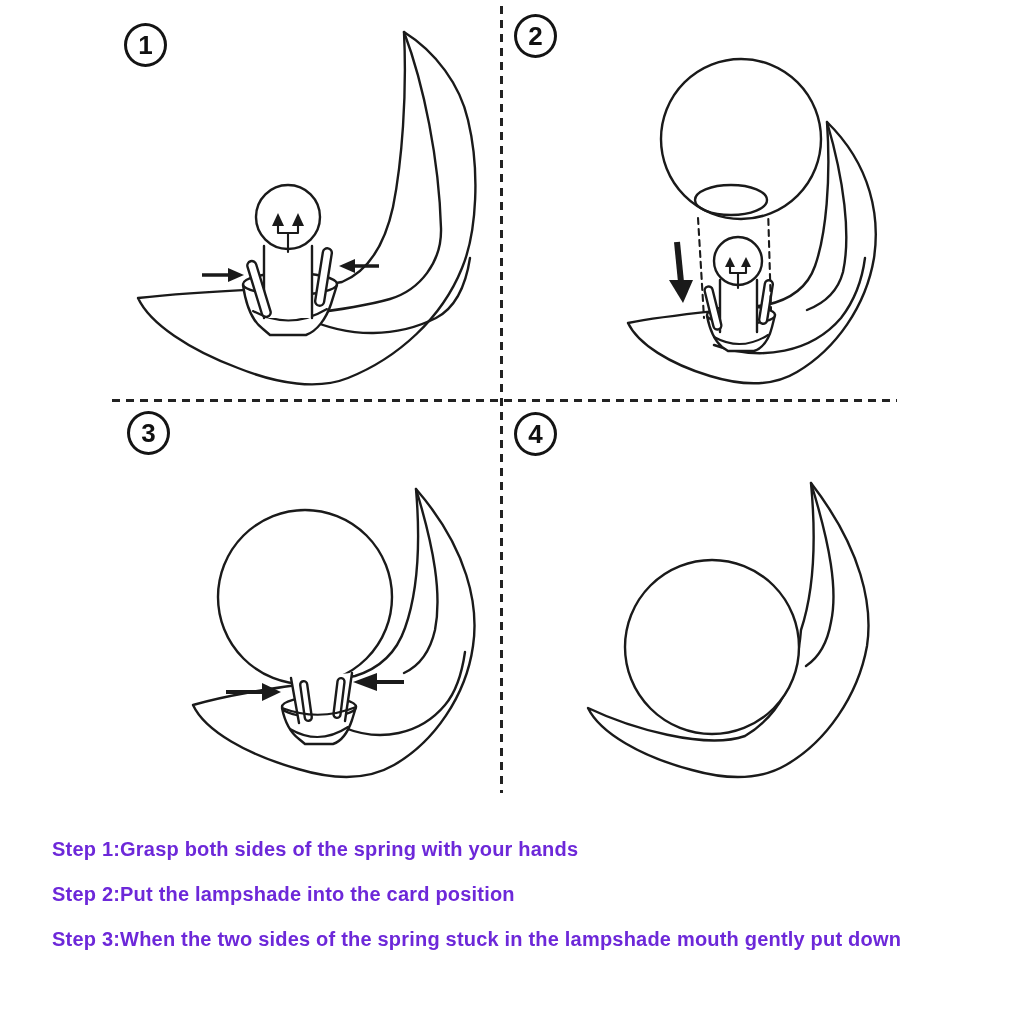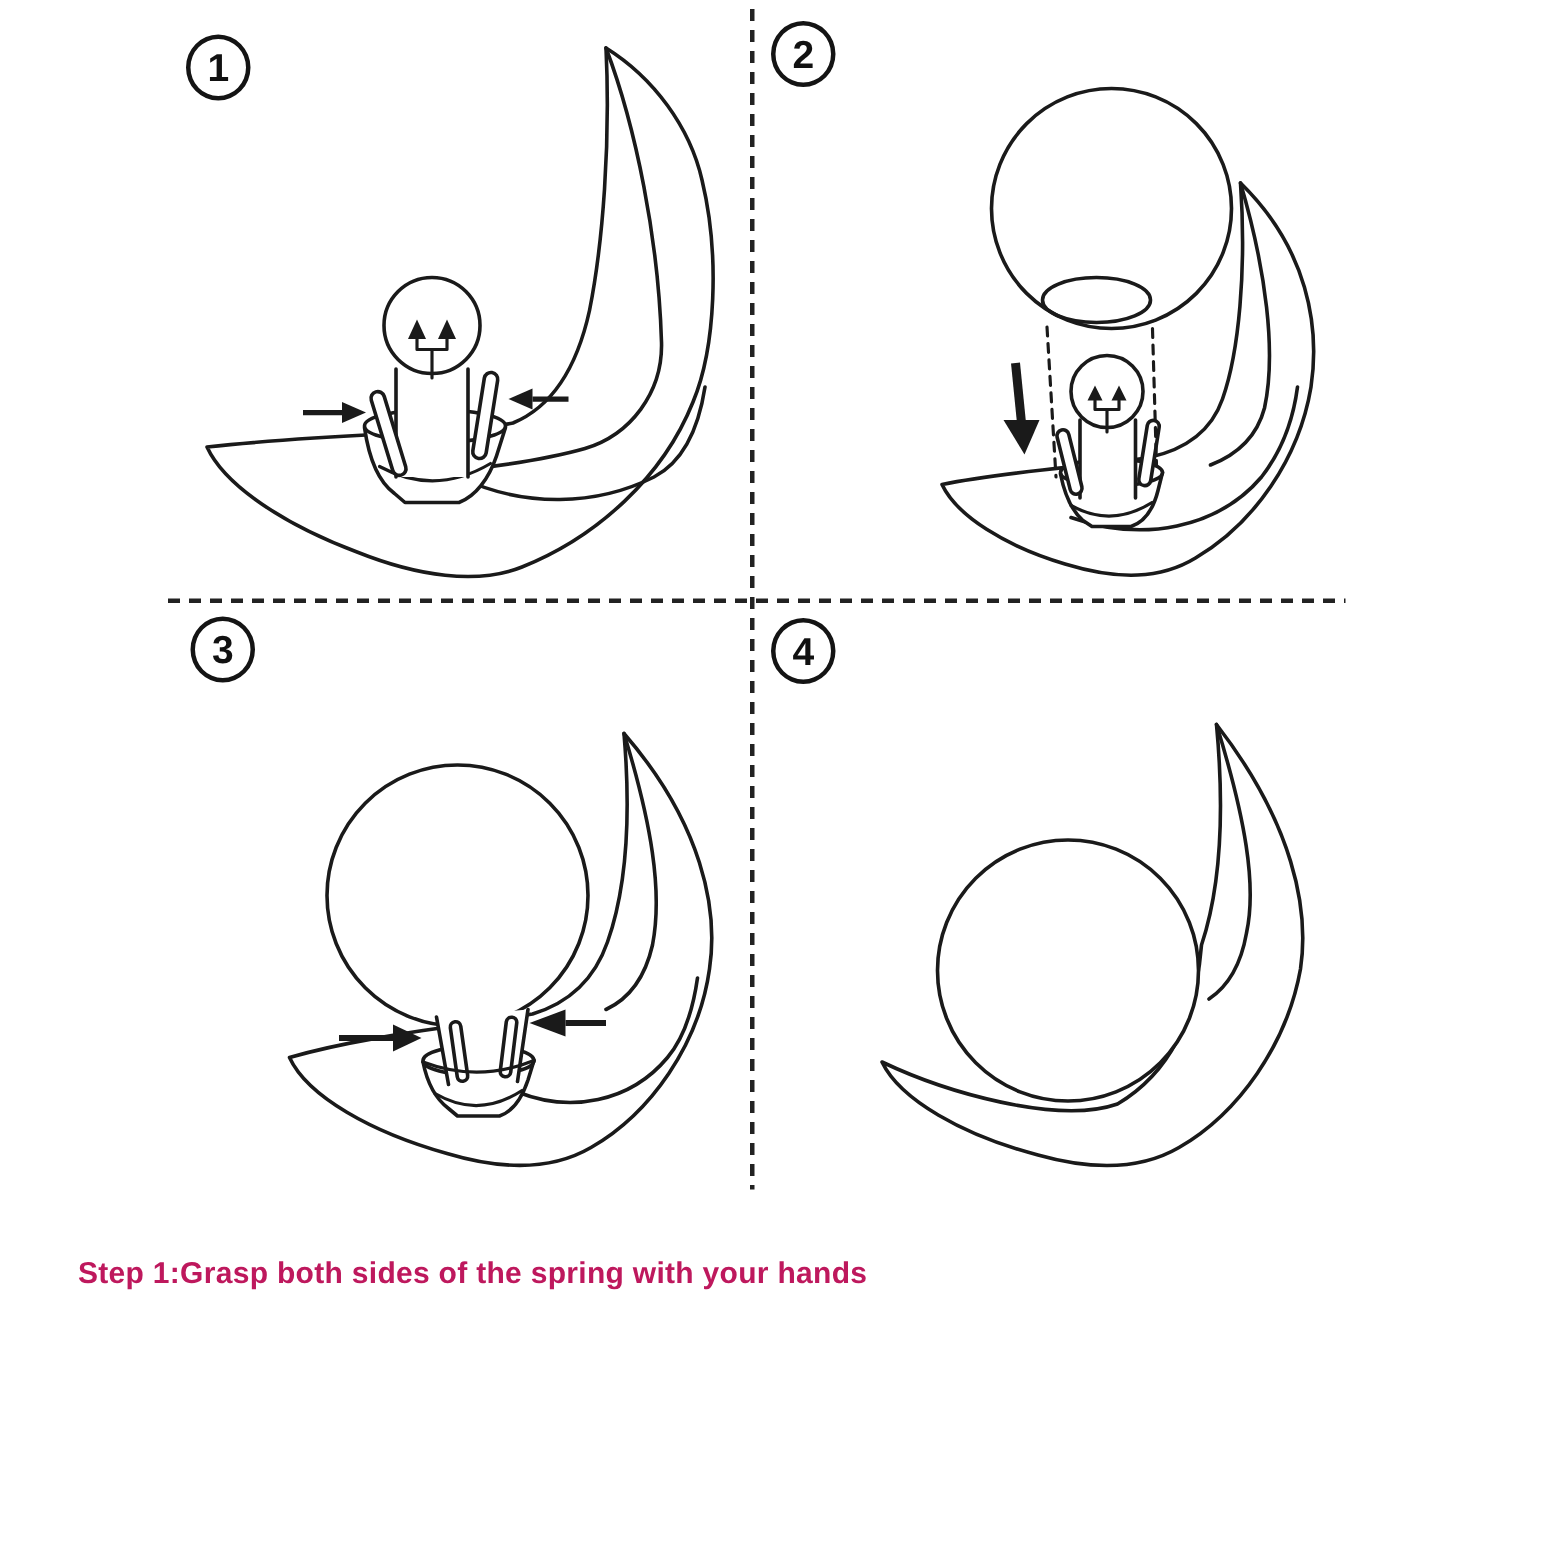--- a/index.html
+++ b/index.html
@@ -20,21 +20,21 @@
     line-height:1;padding-bottom:1px;
   }
   #badge1{left:124px;top:23px;}
   #badge2{left:514px;top:14px;}
   #badge3{left:127px;top:411px;}
   #badge4{left:514px;top:412px;}
   .dividers{position:absolute;left:0;top:0;pointer-events:none;}
   .steps{position:absolute;left:52px;top:839px;width:950px;}
   .steps p{
     margin:0 0 24px 0;font-size:20px;line-height:21px;font-weight:700;
-    color:#be185d;letter-spacing:.2px;white-space:nowrap;
+    color:#6d28d9;letter-spacing:.2px;white-space:nowrap;
   }
   .art{stroke:#1a1a1a;fill:none;stroke-width:2.4;stroke-linecap:round;stroke-linejoin:round;}
   .artfill{fill:#ffffff;stroke:#1a1a1a;stroke-width:2.4;stroke-linejoin:round;}
   .whitefill{fill:#ffffff;stroke:none;}
   .solid{fill:#1a1a1a;stroke:none;}
   .thin{stroke:#1a1a1a;stroke-width:2.1;fill:none;stroke-linecap:round;}
 </style>
 </head>
 <body>
 
@@ -165,15 +165,17 @@
     <circle class="artfill" stroke-width="2.5" cx="712" cy="647" r="87"></circle>
   </svg>
 
   <div class="badge" id="badge1">1</div>
   <div class="badge" id="badge2">2</div>
   <div class="badge" id="badge3">3</div>
   <div class="badge" id="badge4">4</div>
 
   <div class="steps">
     <p>Step 1:Grasp both sides of the spring with your hands</p>
+    <p>Step 2:Put the lampshade into the card position</p>
+    <p>Step 3:When the two sides of the spring stuck in the lampshade mouth gently put down</p>
   </div>
 
 </div>
 
 </body></html>

